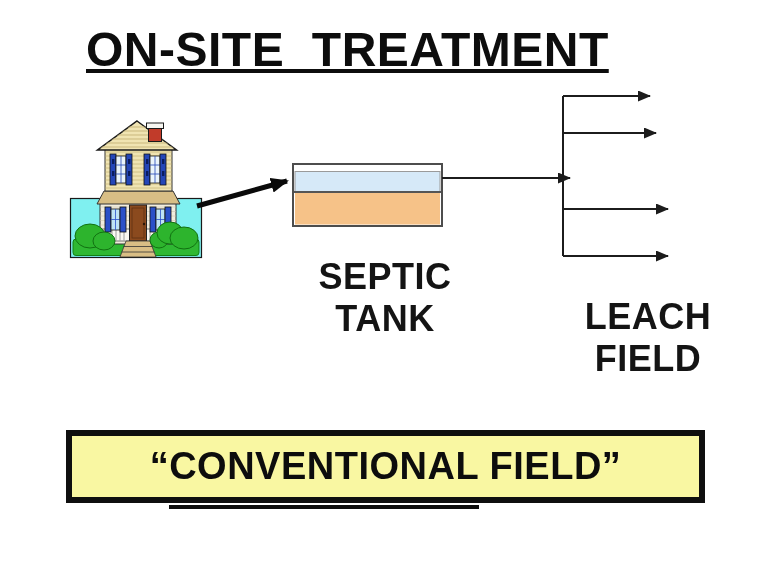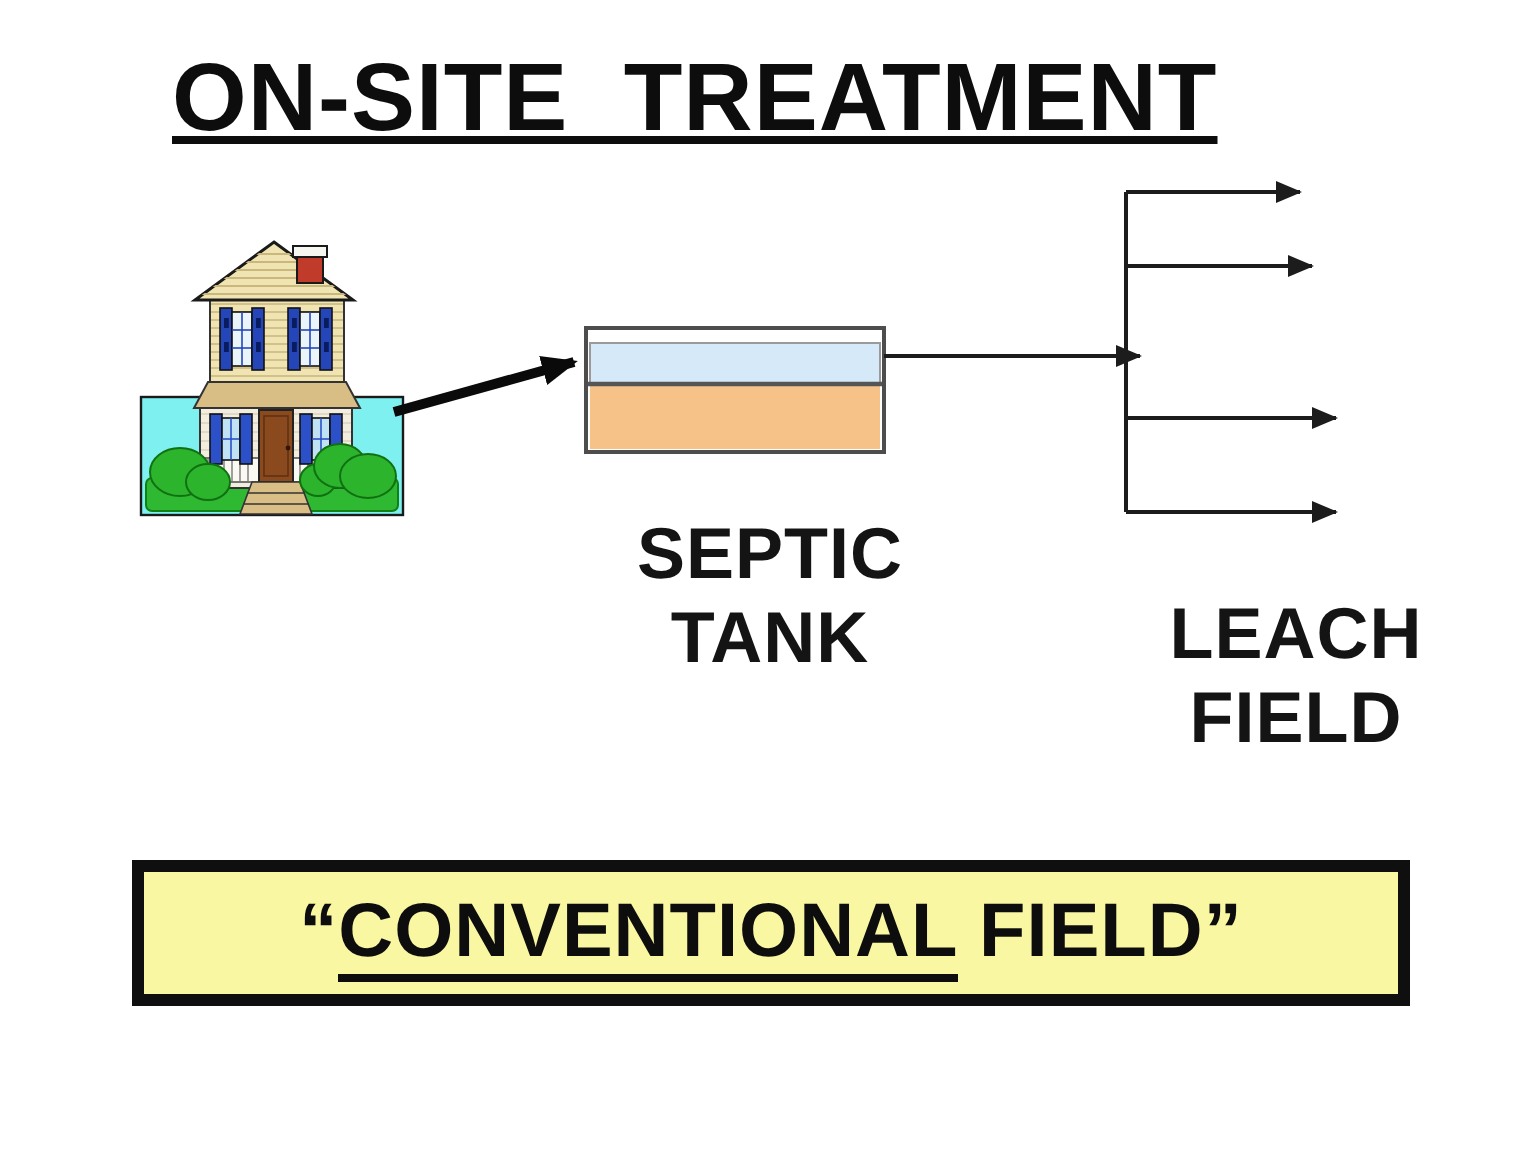--- a/index.html
+++ b/index.html
@@ -22,21 +22,21 @@
   .leach-label{left:548px;top:296px;}
   .lbl-line{display:block;}
   .banner{
     position:absolute;left:66px;top:430px;width:639px;height:73px;
     box-sizing:border-box;border:6px solid #0f0f0f;background:#F9F7A2;
     display:flex;align-items:center;justify-content:center;
   }
   .banner-text{
     font-size:38px;font-weight:bold;letter-spacing:.5px;white-space:pre;color:#0d0d0d;
   }
-  .u{border-bottom:4px solid #0d0d0d;padding-bottom:0;}
+  .u{border-bottom:4px solid #0d0d0d;padding-bottom:18px;}
 </style>
 </head>
 <body>
 
 <div class="canvas">
 
   <div class="slide-title">ON-SITE  TREATMENT</div>
 
   <svg class="house-svg" viewBox="0 0 150 165">
 

